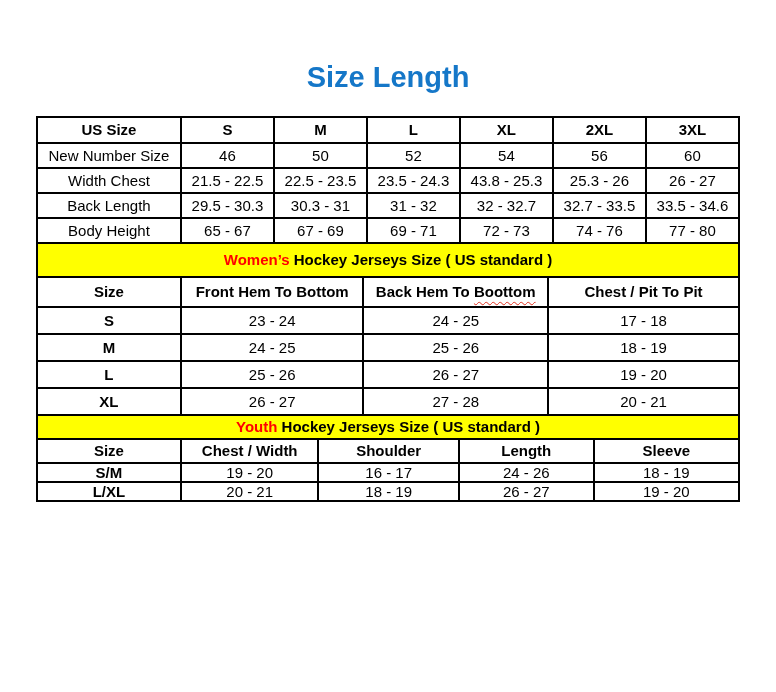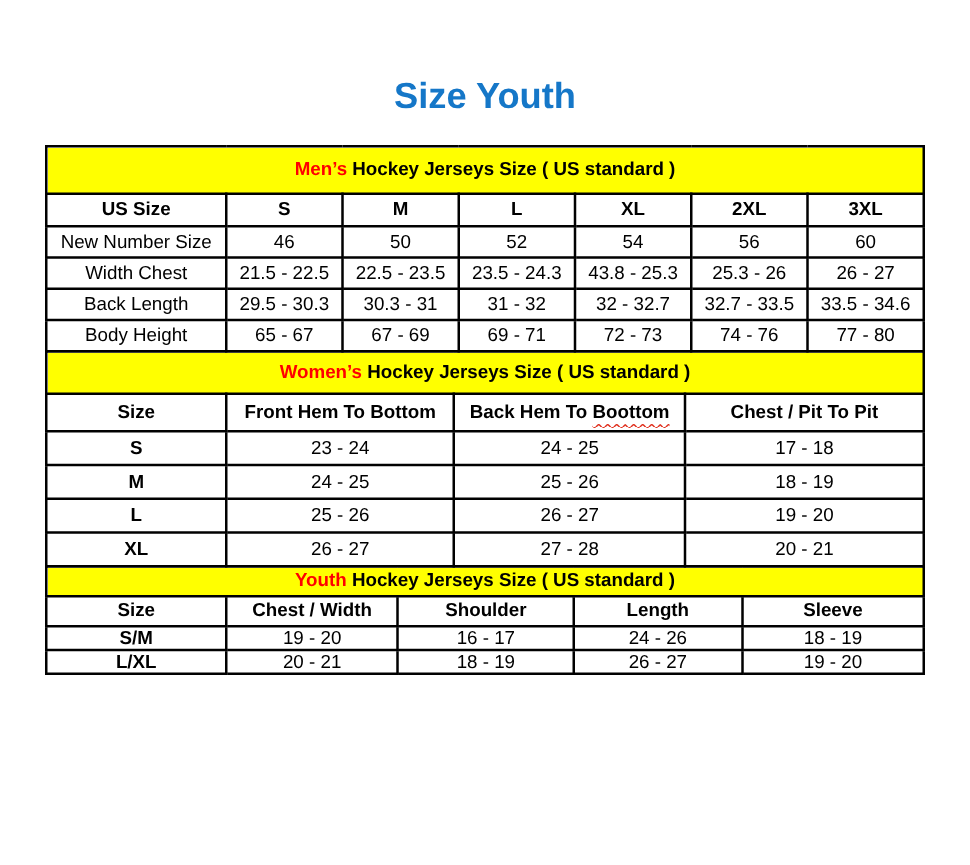--- a/index.html
+++ b/index.html
@@ -66,38 +66,35 @@
   .t-womens .head-row th{height:30px;}
   .t-womens .data-row td{height:27px;}
   .t-youth  .band-cell{height:24px;}
   .t-youth  .head-row th{height:24px;}
   .t-youth  .data-row td{height:15px;}
 </style>
 </head>
 <body>
 
 <div class="page">
-  <h1 class="page-title">Size Youth</h1>
+  <h1 class="page-title">Size Length</h1>
 
   <div class="tables">
     <section>
       <table class="grid t-mens">
           <colgroup>
             <col style="width: 20.5%;">
             <col style="width: 13.25%;">
             <col style="width: 13.25%;">
             <col style="width: 13.25%;">
             <col style="width: 13.25%;">
             <col style="width: 13.25%;">
             <col style="width: 13.25%;">
           </colgroup>
           <tbody>
-            <tr class="band-row">
-              <td colspan="7" class="band-cell"><span class="hl">Men’s</span><span> Hockey Jerseys Size ( US standard )</span></td>
-            </tr>
             <tr class="head-row">
               <th>US Size</th>
               <th>S</th>
               <th>M</th>
               <th>L</th>
               <th>XL</th>
               <th>2XL</th>
               <th>3XL</th>
             </tr>
             <tr class="data-row">

